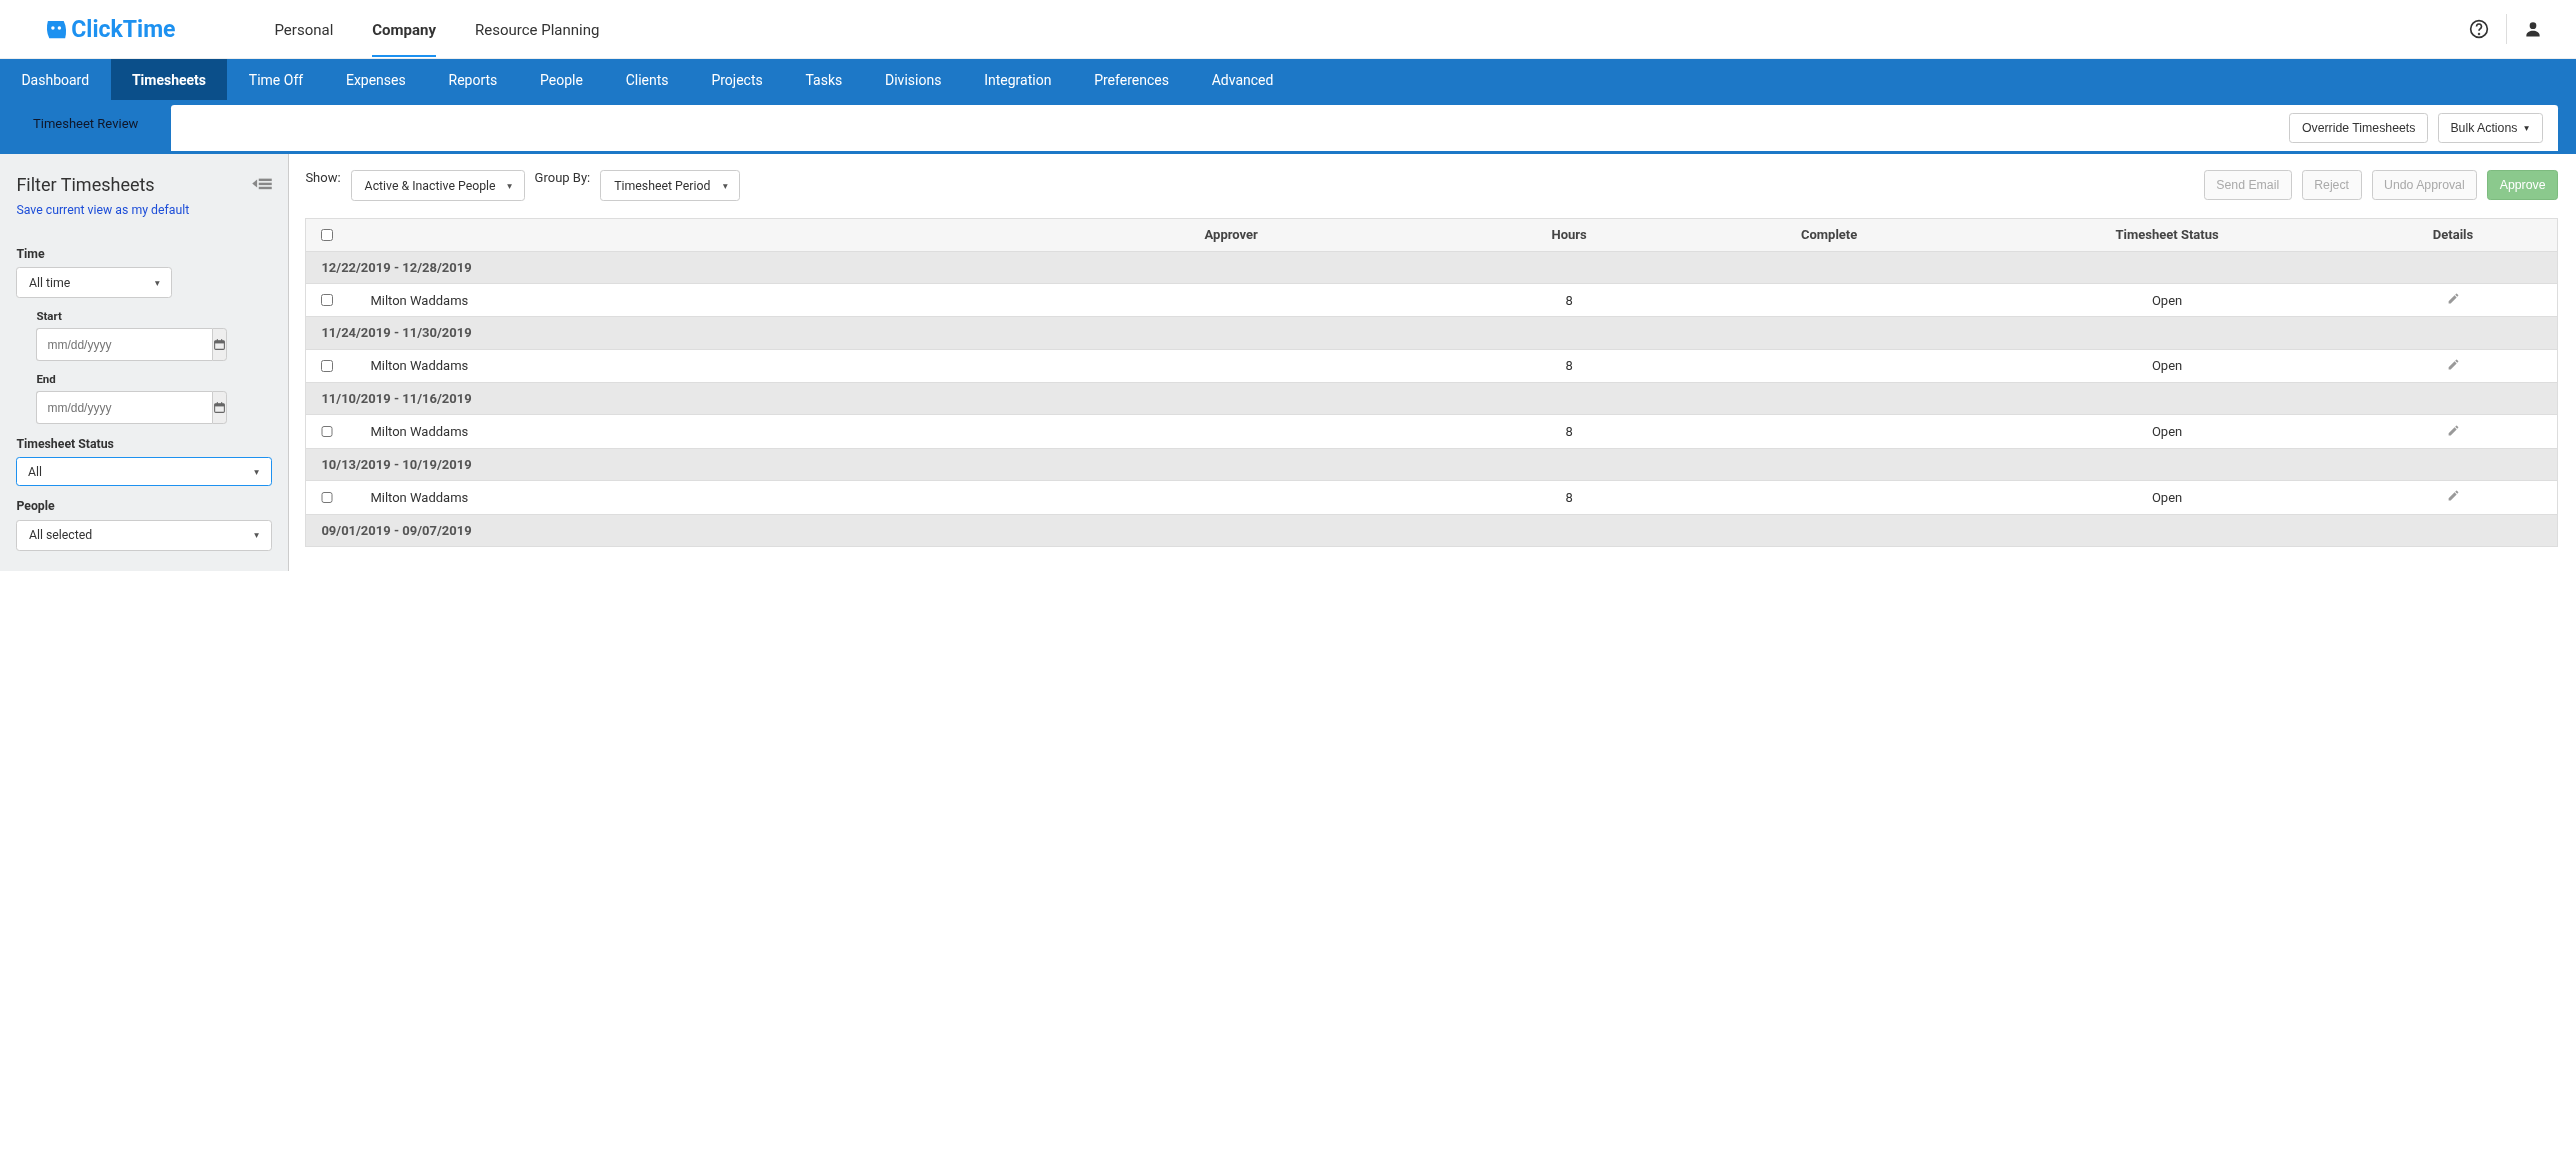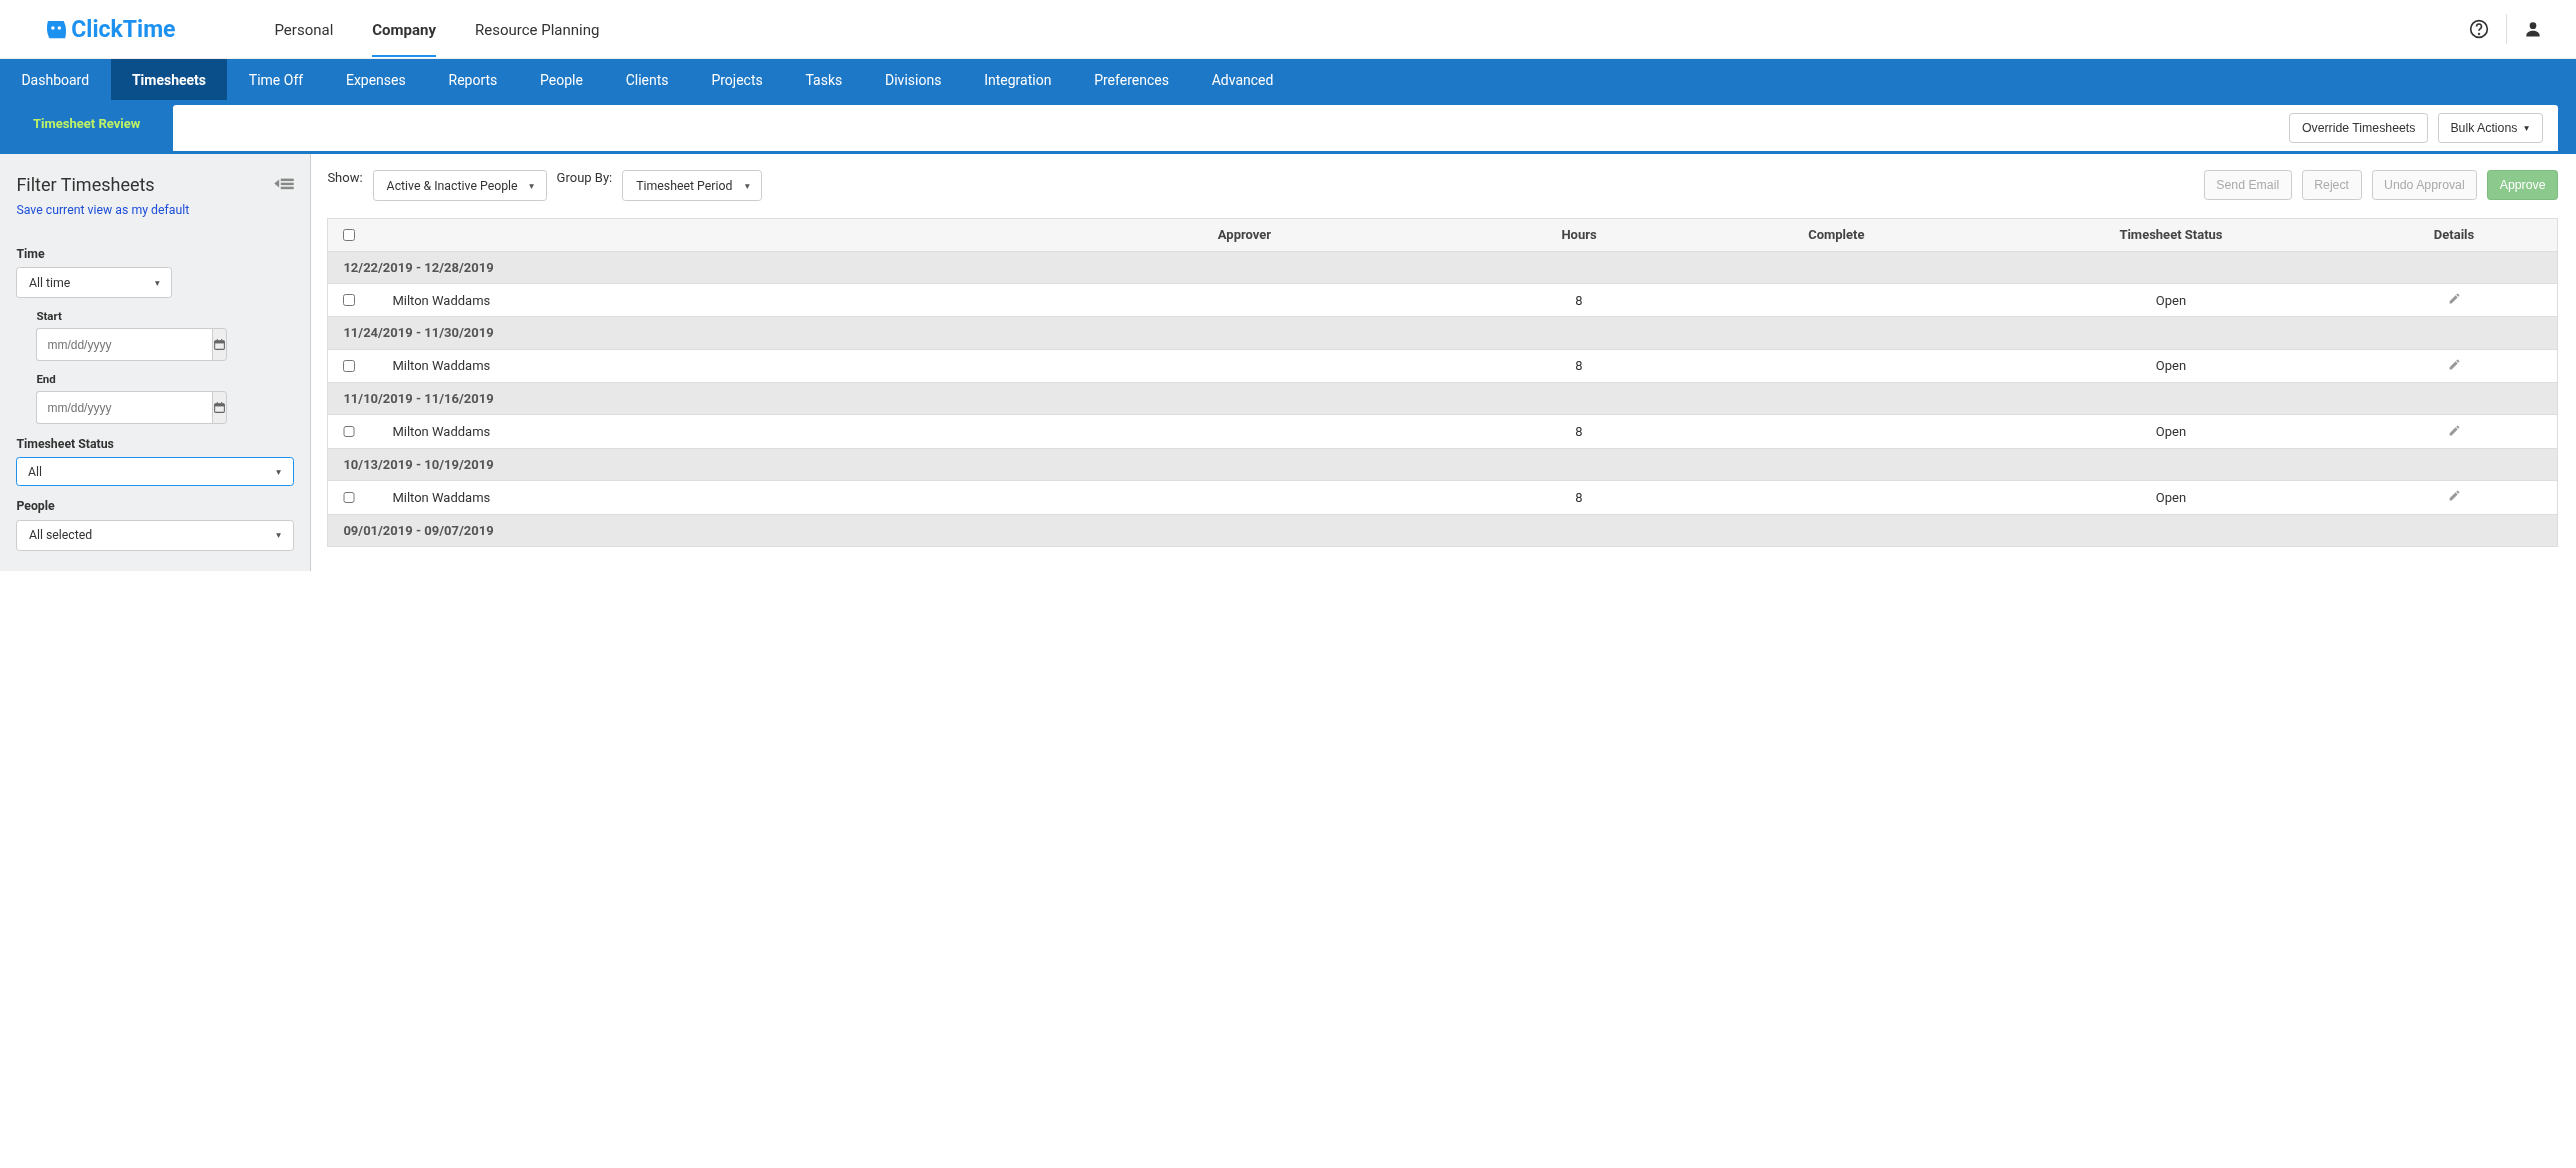--- a/index.html
+++ b/index.html
@@ -82,22 +82,22 @@
   
   .subbar {
     background: #1d78c7;
     height: 54px;
     display: flex;
     align-items: flex-start;
     padding-right: 18px;
   }
   .subtab {
     background: #1d78c7;
-    color: #bef264;
-    font-weight: 700;
+    color: #0f172a;
+    font-weight: 400;
     font-size: 13px;
     padding: 16.4px 33px 20px;
     border-radius: 0 0 5px 0;
   }
   .subbar-white {
     flex: 1;
     background: #fff;
     height: 46px;
     display: flex;
     align-items: center;
@@ -127,21 +127,21 @@
   }
   .caret-down {
     font-size: 8.2px;
   }
   
   .body {
     display: flex;
     background: #eef0f1;
   }
   .sidebar {
-    width: 311px;
+    width: 289px;
     background: #eef0f1;
     border-right: 0.8px solid #ccc;
     padding: 20px 16.4px;
   }
   .side-head {
     display: flex;
     align-items: center;
     margin-bottom: 8.2px;
   }
   .side-title {

